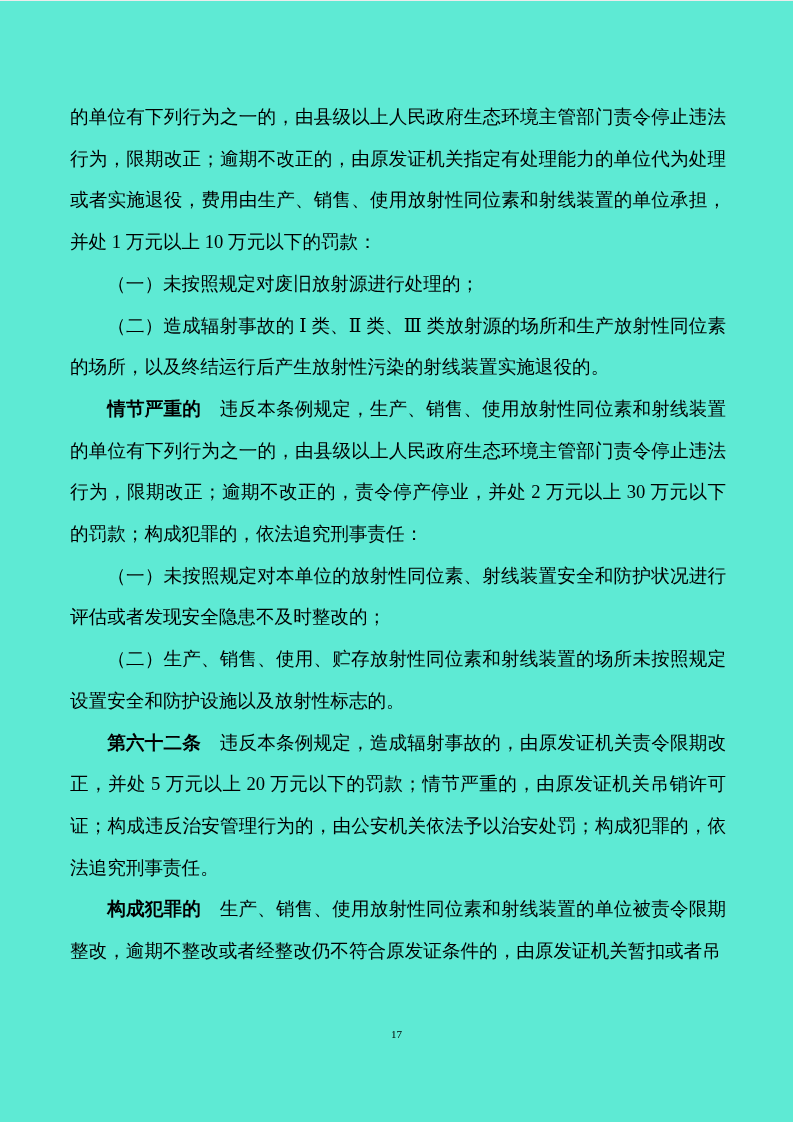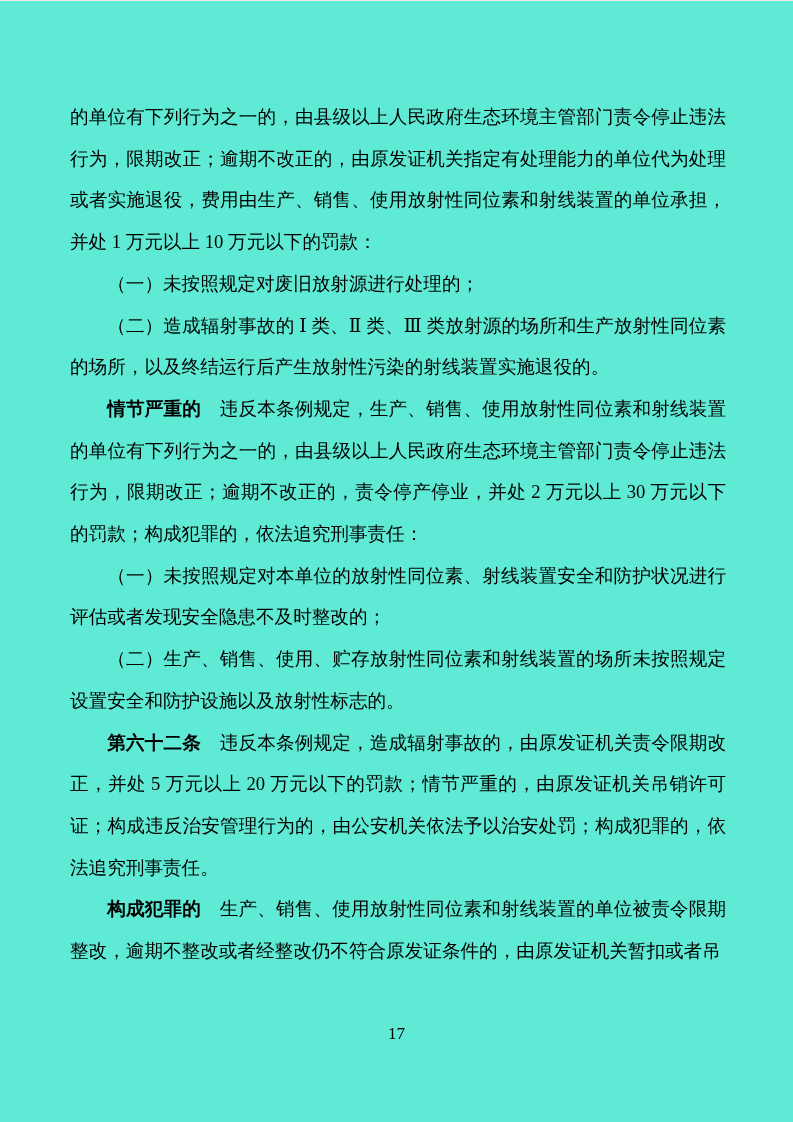--- a/index.html
+++ b/index.html
@@ -38,21 +38,21 @@
   }
   .article-head {
     font-weight: bold;
   }
   .footer {
     position: absolute;
     top: 1021px;
     left: 0;
     width: 100%;
     text-align: center;
-    font-size: 17px;
+    font-size: 11px;
     line-height: 24px;
   }
 </style>
 </head>
 <body>
 
 <div class="page">
 
   <div class="doc-body">
 

